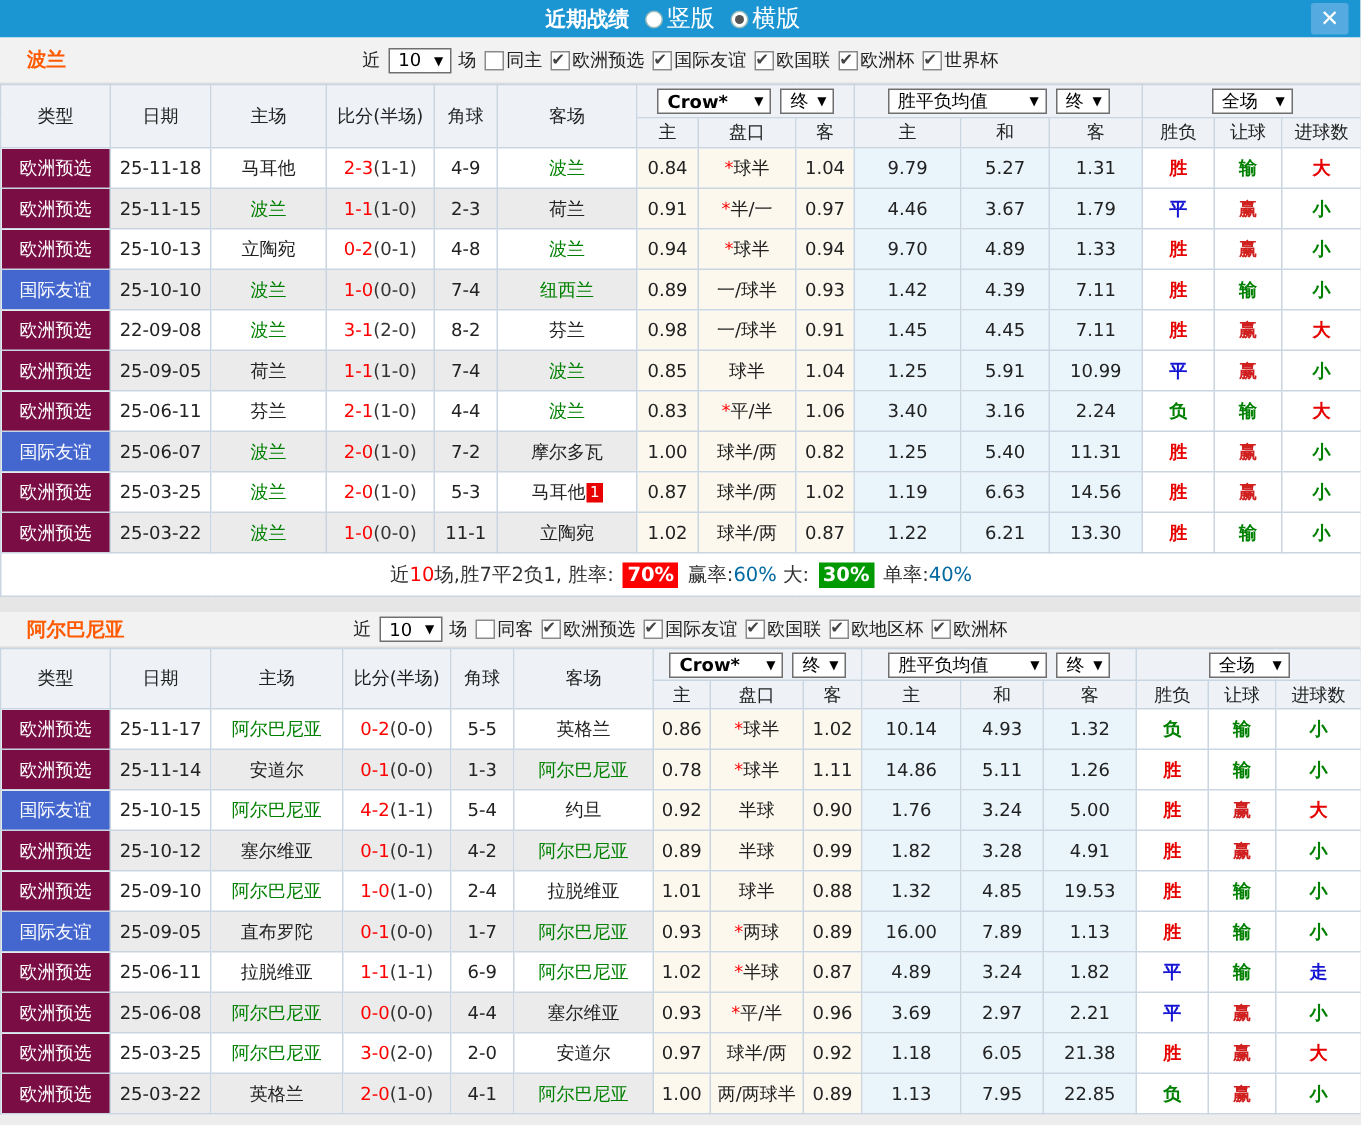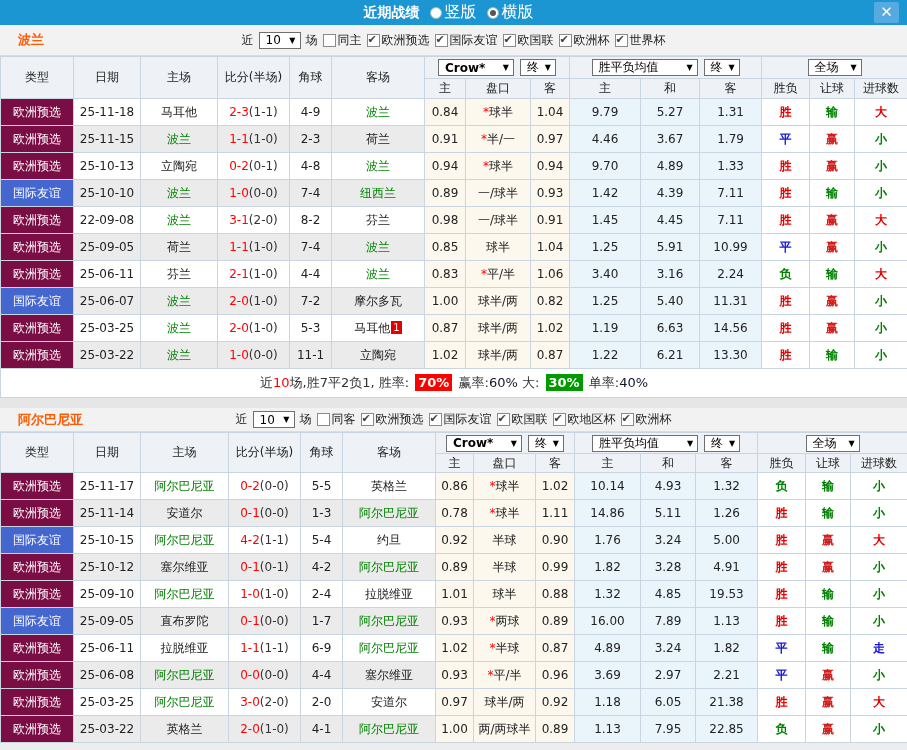--- a/index.html
+++ b/index.html
@@ -49,21 +49,21 @@
   .team-active{color:#008000;}
   .s-main{color:#ff0000;}
   .s-half{color:#333;}
   .star{color:#ff0000;}
   .badge{display:inline-block;background:#e80000;color:#fff;font-size:10px;line-height:13px;padding:0 2px;margin-left:1px;vertical-align:1px;}
   
   .summary-row td{height:28px;background:#fff;font-size:13px;color:#333;}
   .red-txt{color:#ff0000;}
   .rate-red{background:#ff0000;color:#fff;font-weight:bold;padding:1px 3px;margin:0 2px;text-align:right;}
   .rate-green{background:#009900;color:#fff;font-weight:bold;padding:1px 3px;margin:0 2px;}
-  .pct-blue{color:#0f172a;}
+  .pct-blue{color:#0369a1;}
   .spacer{height:10px;background:#e6e6e6;}
 </style>
 </head>
 <body>
 
 <div class="titlebar">
   <span class="t-title">近期战绩</span>
   <label class="radio-label">
     <span class="radio"></span>
     <span>竖版</span>

